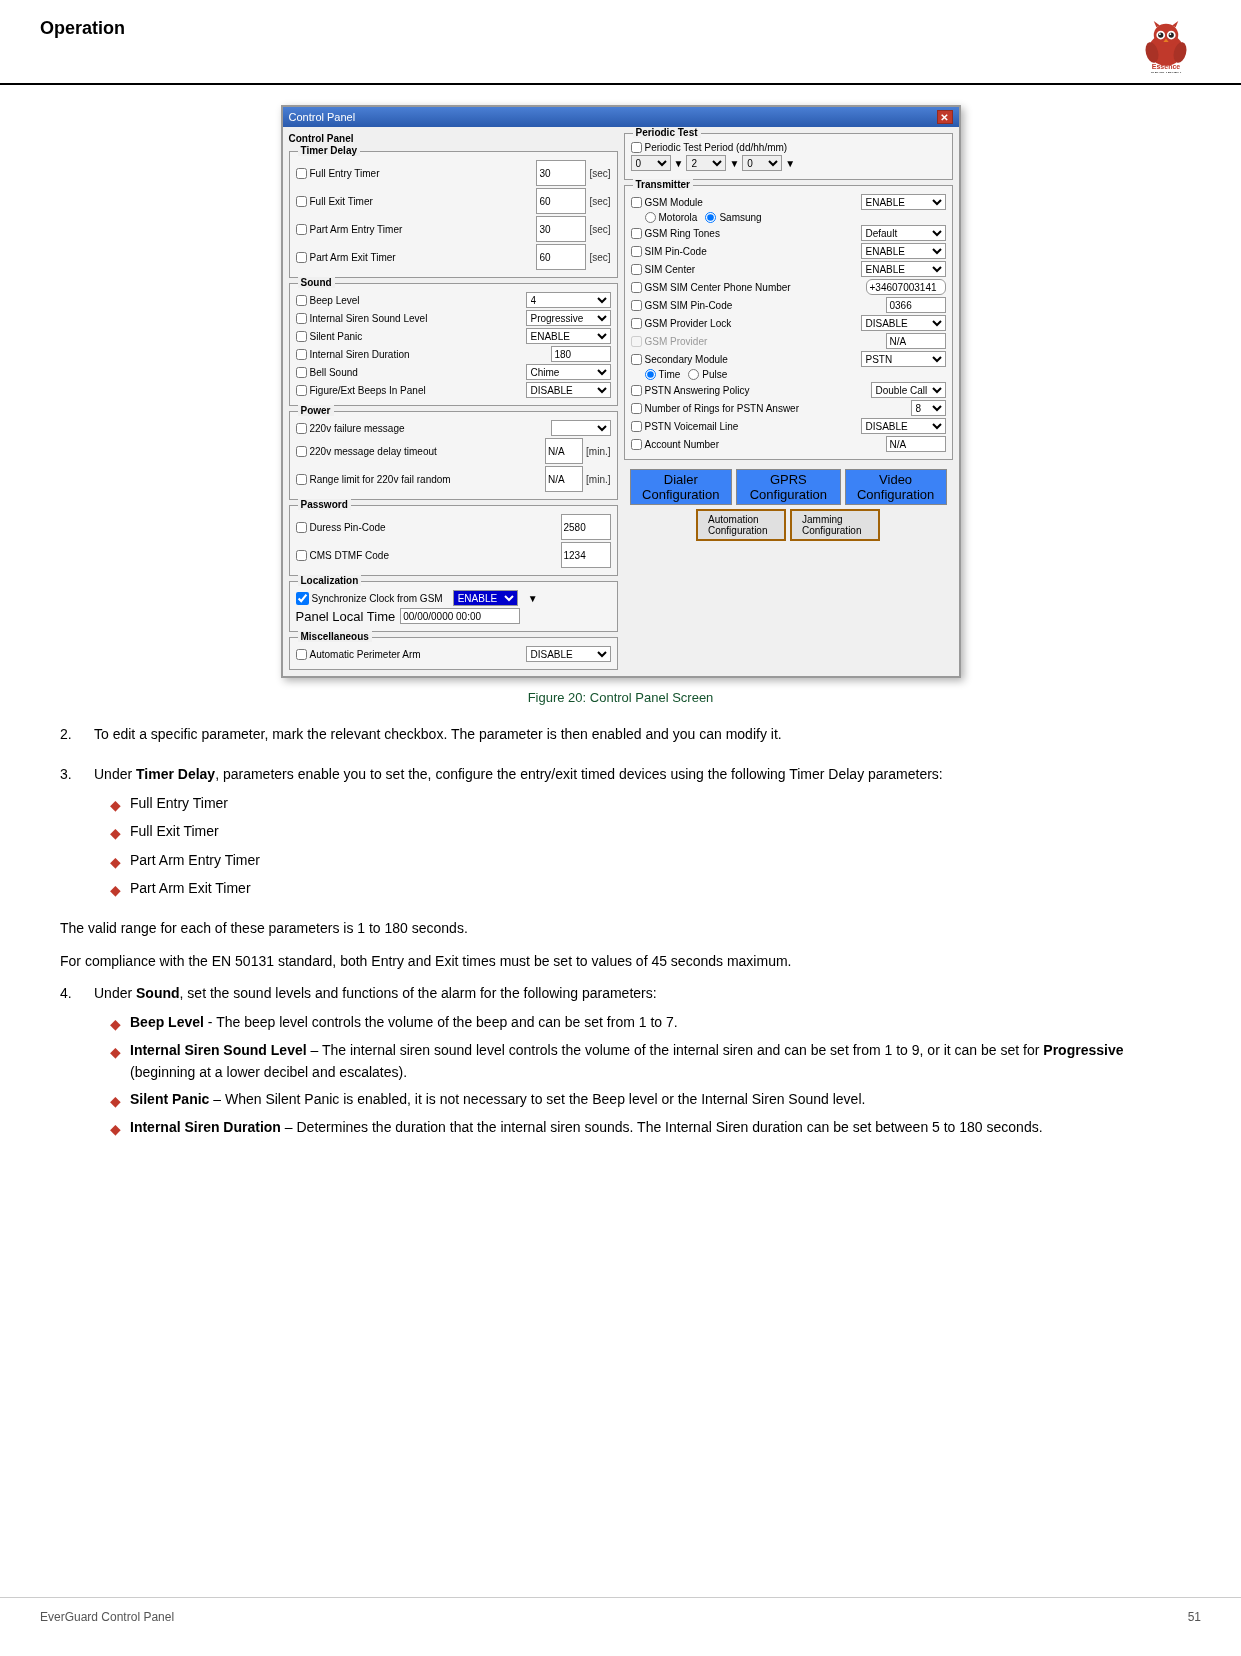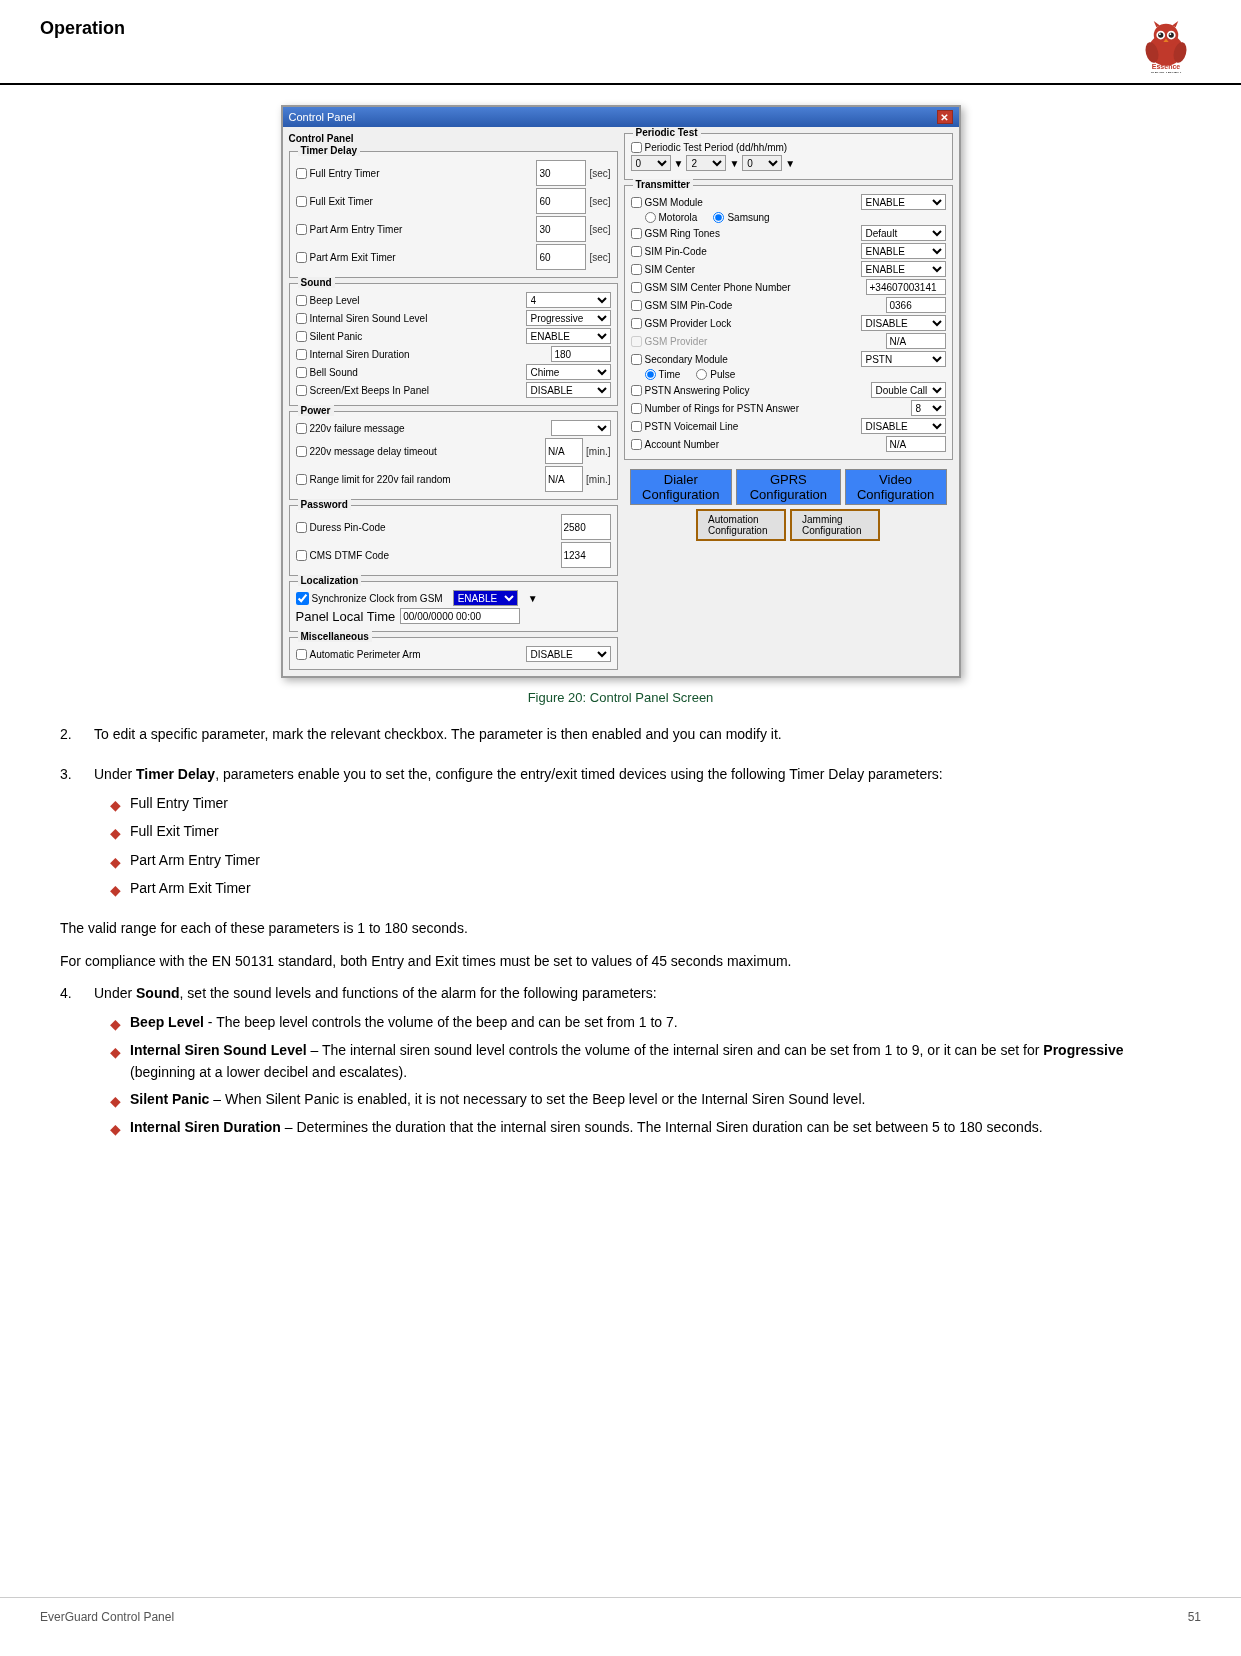--- a/index.html
+++ b/index.html
@@ -159,21 +159,21 @@
       height: 16px;
       font-size: 10px;
       padding: 0 3px;
       min-width: 60px;
       display: flex;
       align-items: center;
     }
     .radio-row {
       display: flex;
       align-items: center;
-      gap: 16px;
+      gap: 8px;
       margin-bottom: 2px;
       padding-left: 14px;
     }
     .radio-row label {
       display: flex;
       align-items: center;
       gap: 3px;
       font-size: 10px;
     }
     .radio-row input[type="radio"] {
@@ -471,21 +471,21 @@
                   <input type="checkbox" style="">
                   <span>Bell Sound</span>
                 </label>
                 <select>
                   <option>Chime</option>
                 </select>
               </div>
               <div class="form-row">
                 <label>
                   <input type="checkbox" style="">
-                  <span>Screen/Ext Beeps In Panel</span>
+                  <span>Figure/Ext Beeps In Panel</span>
                 </label>
                 <select>
                   <option>DISABLE</option>
                 </select>
               </div>
             </div>
           </div>
 
           <div class="group-box">
             <span class="group-box-title">Power</span>
@@ -650,21 +650,21 @@
                 <select>
                   <option>ENABLE</option>
                 </select>
               </div>
 
               <div class="form-row">
                 <label>
                   <input type="checkbox" style="">
                   <span>GSM SIM Center Phone Number</span>
                 </label>
-                <div class="value-display" style="min-width:80px;">+34607003141</div>
+                <div class="value-display" style="min-width:80px;border-radius:6px;">+34607003141</div>
               </div>
 
               <div class="form-row">
                 <label>
                   <input type="checkbox" style="">
                   <span>GSM SIM Pin-Code</span>
                 </label>
                 <div class="value-display">0366</div>
               </div>
 

